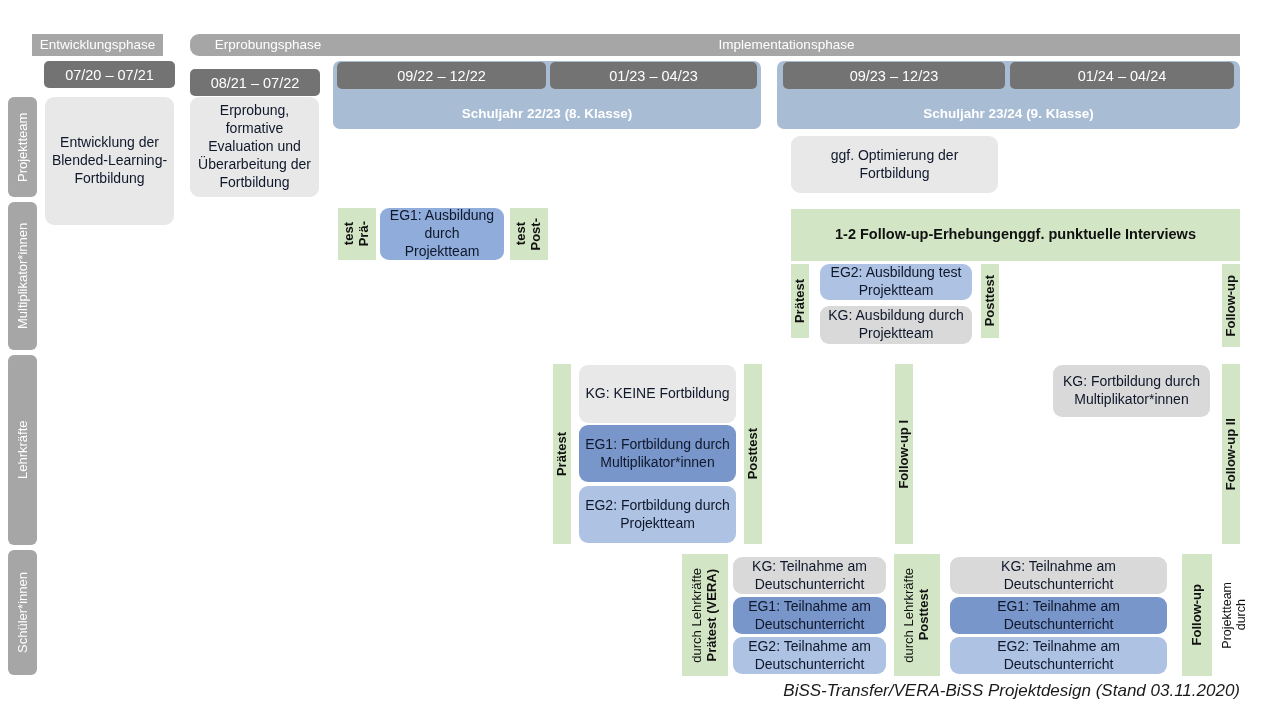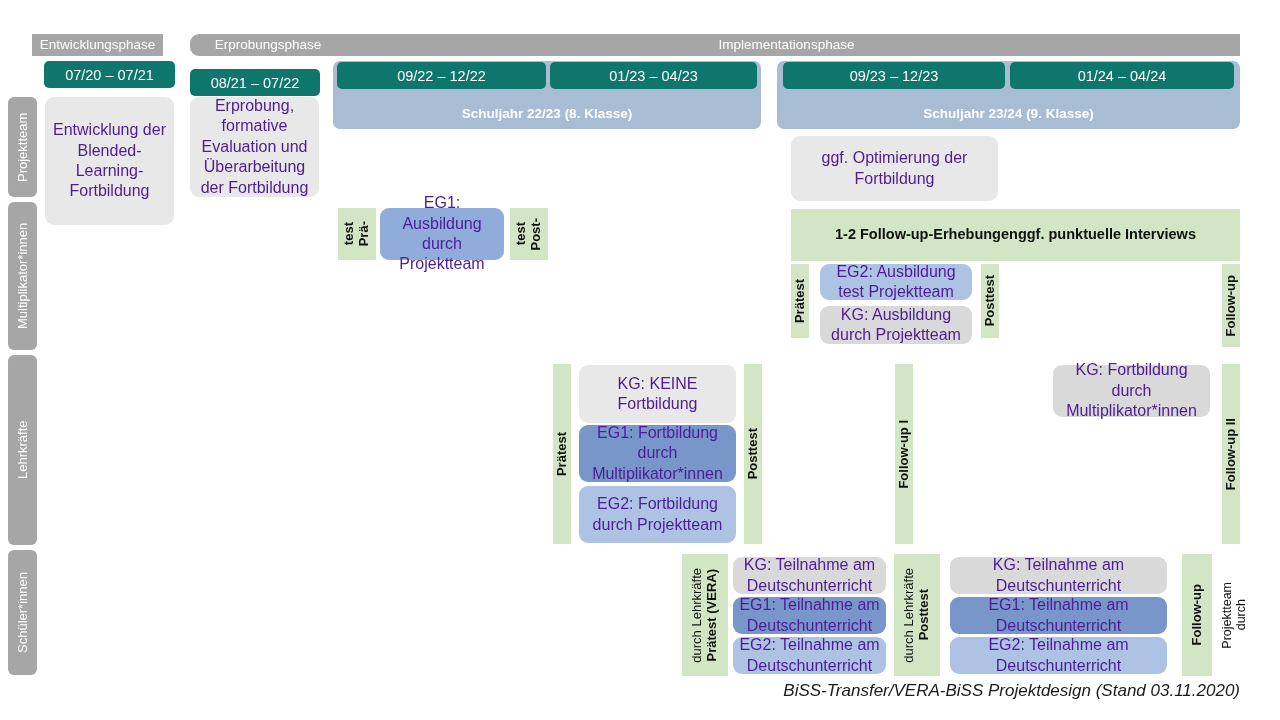--- a/index.html
+++ b/index.html
@@ -10,35 +10,35 @@
   }
   .abs{position:absolute;box-sizing:border-box;}
 
   
   .phase-hdr{
     background:#a6a6a6;color:#ffffff;font-size:13.5px;
     display:flex;align-items:center;justify-content:center;
     text-align:center;line-height:1.1;
   }
   .period{
-    background:#0f766e;color:#ffffff;font-size:14.5px;border-radius:5px;
+    background:#737373;color:#ffffff;font-size:14.5px;border-radius:5px;
     display:flex;align-items:center;justify-content:center;text-align:center;
   }
   .schoolyear{
     background:#a8bcd4;color:#ffffff;font-size:13.5px;font-weight:bold;
     border-radius:7px;display:flex;align-items:flex-end;justify-content:center;
     text-align:center;padding-bottom:8px;
   }
   .rowlabel{
     background:#a6a6a6;color:#ffffff;border-radius:6px;font-size:13px;
     display:flex;align-items:center;justify-content:center;
     writing-mode:vertical-rl;transform:rotate(180deg);white-space:nowrap;
   }
   .gbox{                      
-    background:#e8e8e8;color:#4c1d95;border-radius:9px;font-size:16px;
+    background:#e8e8e8;color:#0f172a;border-radius:9px;font-size:14px;
     display:flex;align-items:center;justify-content:center;text-align:center;
     line-height:1.28;padding:3px 6px;
   }
   .gbox-flat{background:#d9d9d9;}
   .blue-dark{background:#7996cb;}
   .blue-mid{background:#8facdb;}
   .blue-light{background:#aec3e3;}
   .green{
     background:#d2e5c4;color:#111111;
     display:flex;align-items:center;justify-content:center;text-align:center;
@@ -81,21 +81,21 @@
 <div class="abs period" style="left:783px;top:62px;width:222px;height:27px;">09/23 – 12/23</div>
 <div class="abs period" style="left:1010px;top:62px;width:224px;height:27px;">01/24 – 04/24</div>
 
 <div class="abs rowlabel" style="left:8px;top:97px;width:29px;height:100px;">Projektteam</div>
 <div class="abs rowlabel" style="left:8px;top:202px;width:29px;height:148px;">Multiplikator*innen</div>
 <div class="abs rowlabel" style="left:8px;top:355px;width:29px;height:190px;">Lehrkräfte</div>
 <div class="abs rowlabel" style="left:8px;top:550px;width:29px;height:125px;">Schüler*innen</div>
 
 <div class="abs gbox" style="left:45px;top:97px;width:129px;height:128px;">Entwicklung der Blended-Learning-Fortbildung</div>
 <div class="abs gbox" style="left:190px;top:97px;width:129px;height:100px;">Erprobung, formative Evaluation und Überarbeitung der Fortbildung</div>
-<div class="abs gbox" style="left:791px;top:136px;width:207px;height:65px;">ggf. Optimierung der Fortbildung</div>
+<div class="abs gbox" style="left:791px;top:136px;width:207px;height:57px;">ggf. Optimierung der Fortbildung</div>
 
 <div class="abs green vstack" style="left:338px;top:208px;width:38px;height:52px;">
   <span class="vlabel">Prä-</span>
   <span class="vlabel">test</span>
 </div>
 <div class="abs gbox blue-mid" style="left:380px;top:208px;width:124px;height:52px;">EG1: Ausbildung durch Projektteam</div>
 <div class="abs green vstack" style="left:510px;top:208px;width:38px;height:52px;">
   <span class="vlabel">Post-</span>
   <span class="vlabel">test</span>
 </div>

